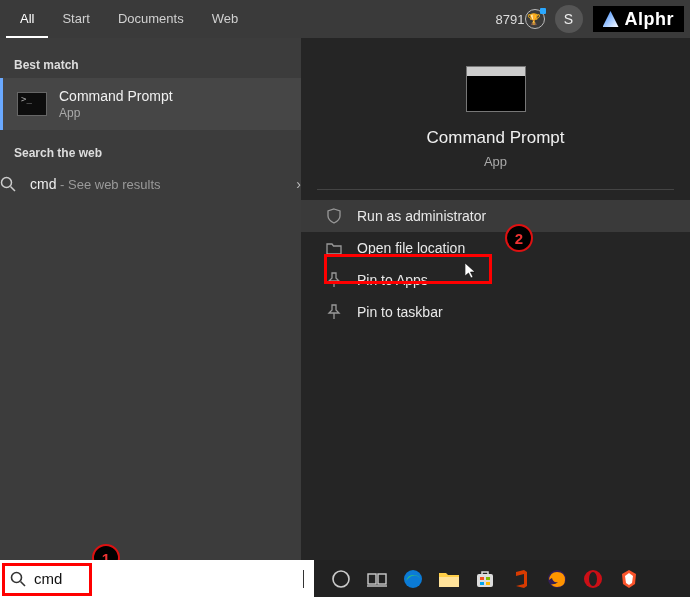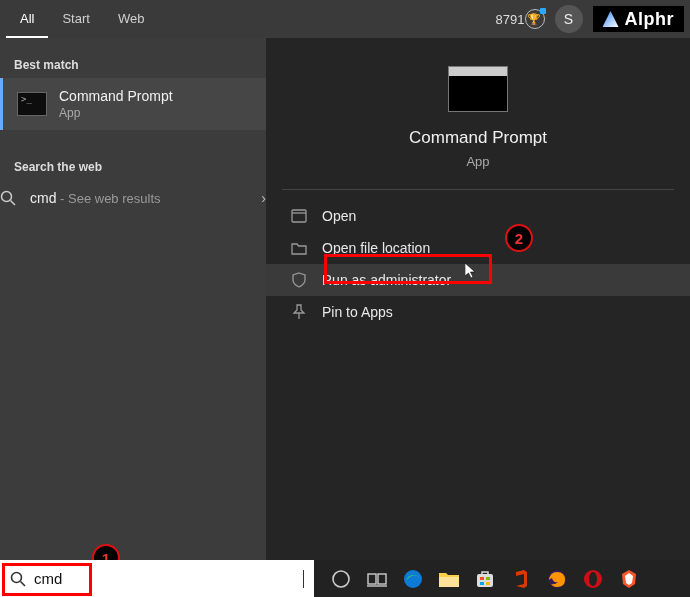--- a/index.html
+++ b/index.html
@@ -12,21 +12,21 @@
 .tab .chev { margin-left: 4px; font-size: 10px; }
 .top-right { margin-left: auto; display: flex; align-items: center; gap: 10px; }
 .points { display: flex; align-items: center; font-size: 13px; color: #ddd; }
 .trophy { width: 20px; height: 20px; border: 1.5px solid #bbb; border-radius: 50%; display: flex; align-items: center; justify-content: center; font-size: 11px; position: relative; }
 .trophy::after { content: ""; position: absolute; top: -2px; right: -2px; width: 6px; height: 6px; background: #2aa8ff; border-radius: 1px; }
 .profile { width: 28px; height: 28px; border-radius: 50%; background: #555; color: #eee; display: flex; align-items: center; justify-content: center; font-size: 14px; }
 .alphr { background: #000; color: #fff; font-weight: 700; font-size: 18px; letter-spacing: 0.5px; padding: 4px 10px; display: flex; align-items: center; gap: 6px; height: 26px; }
 .alphr-logo { width: 16px; height: 16px; background: linear-gradient(135deg, #3a8bff, #fff); clip-path: polygon(50% 0, 100% 100%, 0 100%); }
 
 .main { display: flex; height: 522px; }
-.left { width: 266px; background: #3c3c3c; color: #e0e0e0; padding-top: 14px; position: relative; }
+.left { width: 301px; background: #3c3c3c; color: #e0e0e0; padding-top: 14px; position: relative; }
 .section-label { font-size: 12px; font-weight: 600; color: #ddd; padding: 6px 14px; }
 .result-row { display: flex; align-items: center; padding: 10px 14px; gap: 12px; background: #464646; border-left: 3px solid #6aa9ff; }
 .result-icon { width: 30px; height: 24px; background: #0d0d0d; border: 1px solid #666; position: relative; }
 .result-icon::before { content: ">_"; position: absolute; top: 1px; left: 3px; color: #aaa; font-size: 9px; font-family: monospace; }
 .result-text .title { font-size: 14px; color: #f0f0f0; }
 .result-text .subtitle { font-size: 12px; color: #aaa; margin-top: 2px; }
 .search-web-row { display: flex; align-items: center; padding: 10px 0; gap: 12px; justify-content: space-between; }
 .sw-left { display: flex; align-items: center; gap: 12px; }
 .sw-icon { width: 18px; color: #ccc; }
 .sw-text { font-size: 14px; }
@@ -62,20 +62,21 @@
 
 svg { display: block; }
 </style>
 </head>
 <body>
 
 <div class="top-bar">
   <div class="tabs">
     <div class="tab active">All</div>
     <div class="tab">Start</div>
+    <div class="tab">Documents</div>
     <div class="tab">Web</div>
   </div>
   <div class="top-right">
     <div class="points">
       <span>8791</span>
       <span class="trophy">🏆</span>
     </div>
     <div class="profile">S</div>
     <div class="alphr">
       <span class="alphr-logo"></span>
@@ -87,21 +88,21 @@
 <div class="main">
   <div class="left">
     <div class="section-label">Best match</div>
     <div class="result-row">
       <div class="result-icon"></div>
       <div class="result-text">
         <div class="title">Command Prompt</div>
         <div class="subtitle">App</div>
       </div>
     </div>
-    <div class="section-label" style="margin-top:24px">Search the web</div>
+    <div class="section-label" style="margin-top:10px">Search the web</div>
     <div class="search-web-row">
       <div class="sw-left">
         <span class="sw-icon">
           <svg width="16" height="16" viewBox="0 0 16 16" fill="none" stroke="currentColor" stroke-width="1.5">
               <circle cx="6.5" cy="6.5" r="5"></circle>
               <line x1="10.5" y1="10.5" x2="15" y2="15"></line>
             </svg>
         </span>
         <span class="sw-text"><span class="cmd">cmd</span><span class="hint"> - See web results</span></span>
       </div>
@@ -110,52 +111,51 @@
   </div>
 
   <div class="right">
     <div class="preview">
       <div class="preview-icon"></div>
       <div class="preview-title">Command Prompt</div>
       <div class="preview-sub">App</div>
     </div>
     <div class="divider"></div>
     <div class="actions">
-      <div class="action">
-        <span class="aicon">
-            <svg width="16" height="14" viewBox="0 0 16 14" fill="none" stroke="#999" stroke-width="1.3">
-              <rect x="1" y="1" width="14" height="12" rx="1"></rect>
-              <line x1="1" y1="4" x2="15" y2="4"></line>
-            </svg>
-          </span>
-        <span>Open</span>
+      <div class="action hovered">
+        <span class="aicon">
+            <svg width="14" height="16" viewBox="0 0 14 16" fill="none" stroke="#999" stroke-width="1.3">
+              <path d="M7 1 L13 3 V8 C13 12 7 15 7 15 C7 15 1 12 1 8 V3 Z"></path>
+            </svg>
+          </span>
+        <span>Run as administrator</span>
       </div>
       <div class="action">
         <span class="aicon">
             <svg width="16" height="14" viewBox="0 0 16 14" fill="none" stroke="#999" stroke-width="1.3">
               <path d="M1 3 h5 l1.5 2 H15 v8 H1 Z"></path>
             </svg>
           </span>
         <span>Open file location</span>
       </div>
-      <div class="action hovered">
-        <span class="aicon">
-            <svg width="14" height="16" viewBox="0 0 14 16" fill="none" stroke="#999" stroke-width="1.3">
-              <path d="M7 1 L13 3 V8 C13 12 7 15 7 15 C7 15 1 12 1 8 V3 Z"></path>
-            </svg>
-          </span>
-        <span>Run as administrator</span>
-      </div>
       <div class="action">
         <span class="aicon">
             <svg width="14" height="16" viewBox="0 0 14 16" fill="none" stroke="#999" stroke-width="1.3">
               <path d="M5 1 h4 v5 l3 3 H2 l3-3 Z M7 9 v6"></path>
             </svg>
           </span>
         <span>Pin to Apps</span>
+      </div>
+      <div class="action">
+        <span class="aicon">
+            <svg width="14" height="16" viewBox="0 0 14 16" fill="none" stroke="#999" stroke-width="1.3">
+              <path d="M5 1 h4 v5 l3 3 H2 l3-3 Z M7 9 v6"></path>
+            </svg>
+          </span>
+        <span>Pin to taskbar</span>
       </div>
     </div>
   </div>
 </div>
 
 <div class="highlight-box"></div>
 <div class="cursor-ptr">
   <svg width="12" height="16" viewBox="0 0 12 16">
       <path d="M0 0 L0 13 L3.5 10 L6 15 L8 14 L5.5 9 L10 9 Z" fill="#fff" stroke="#000" stroke-width="0.6"></path>
     </svg>

